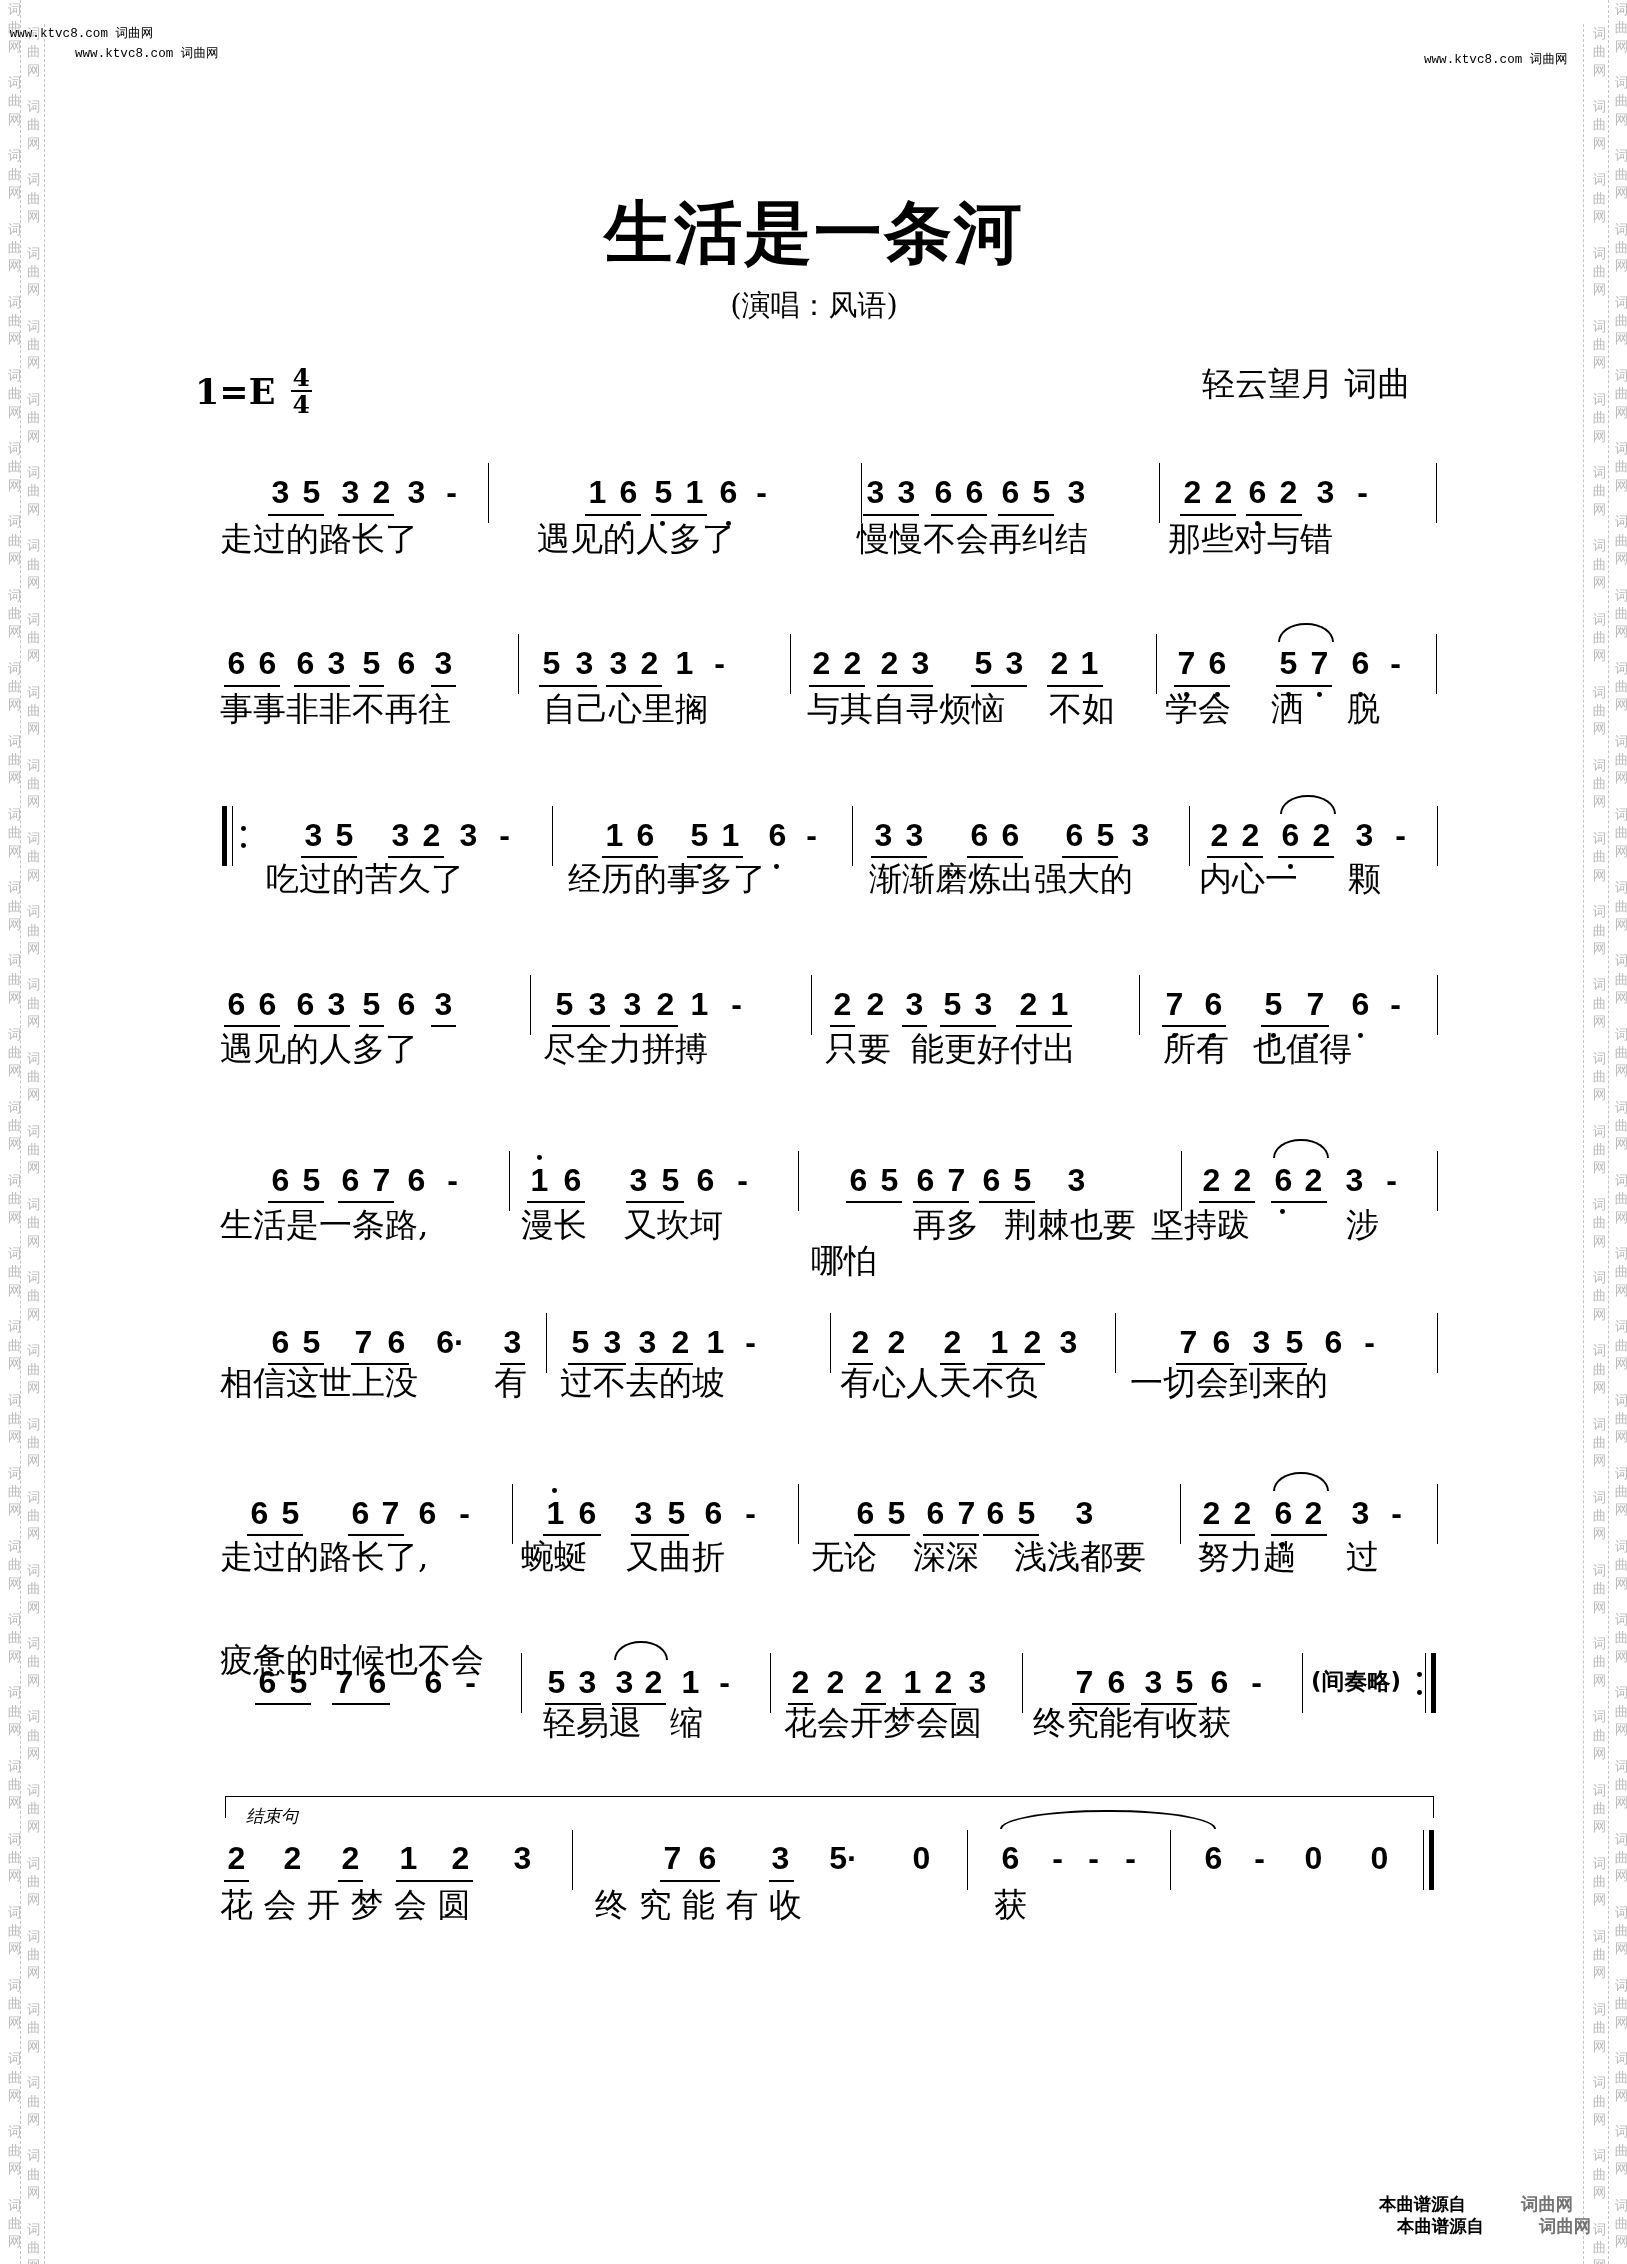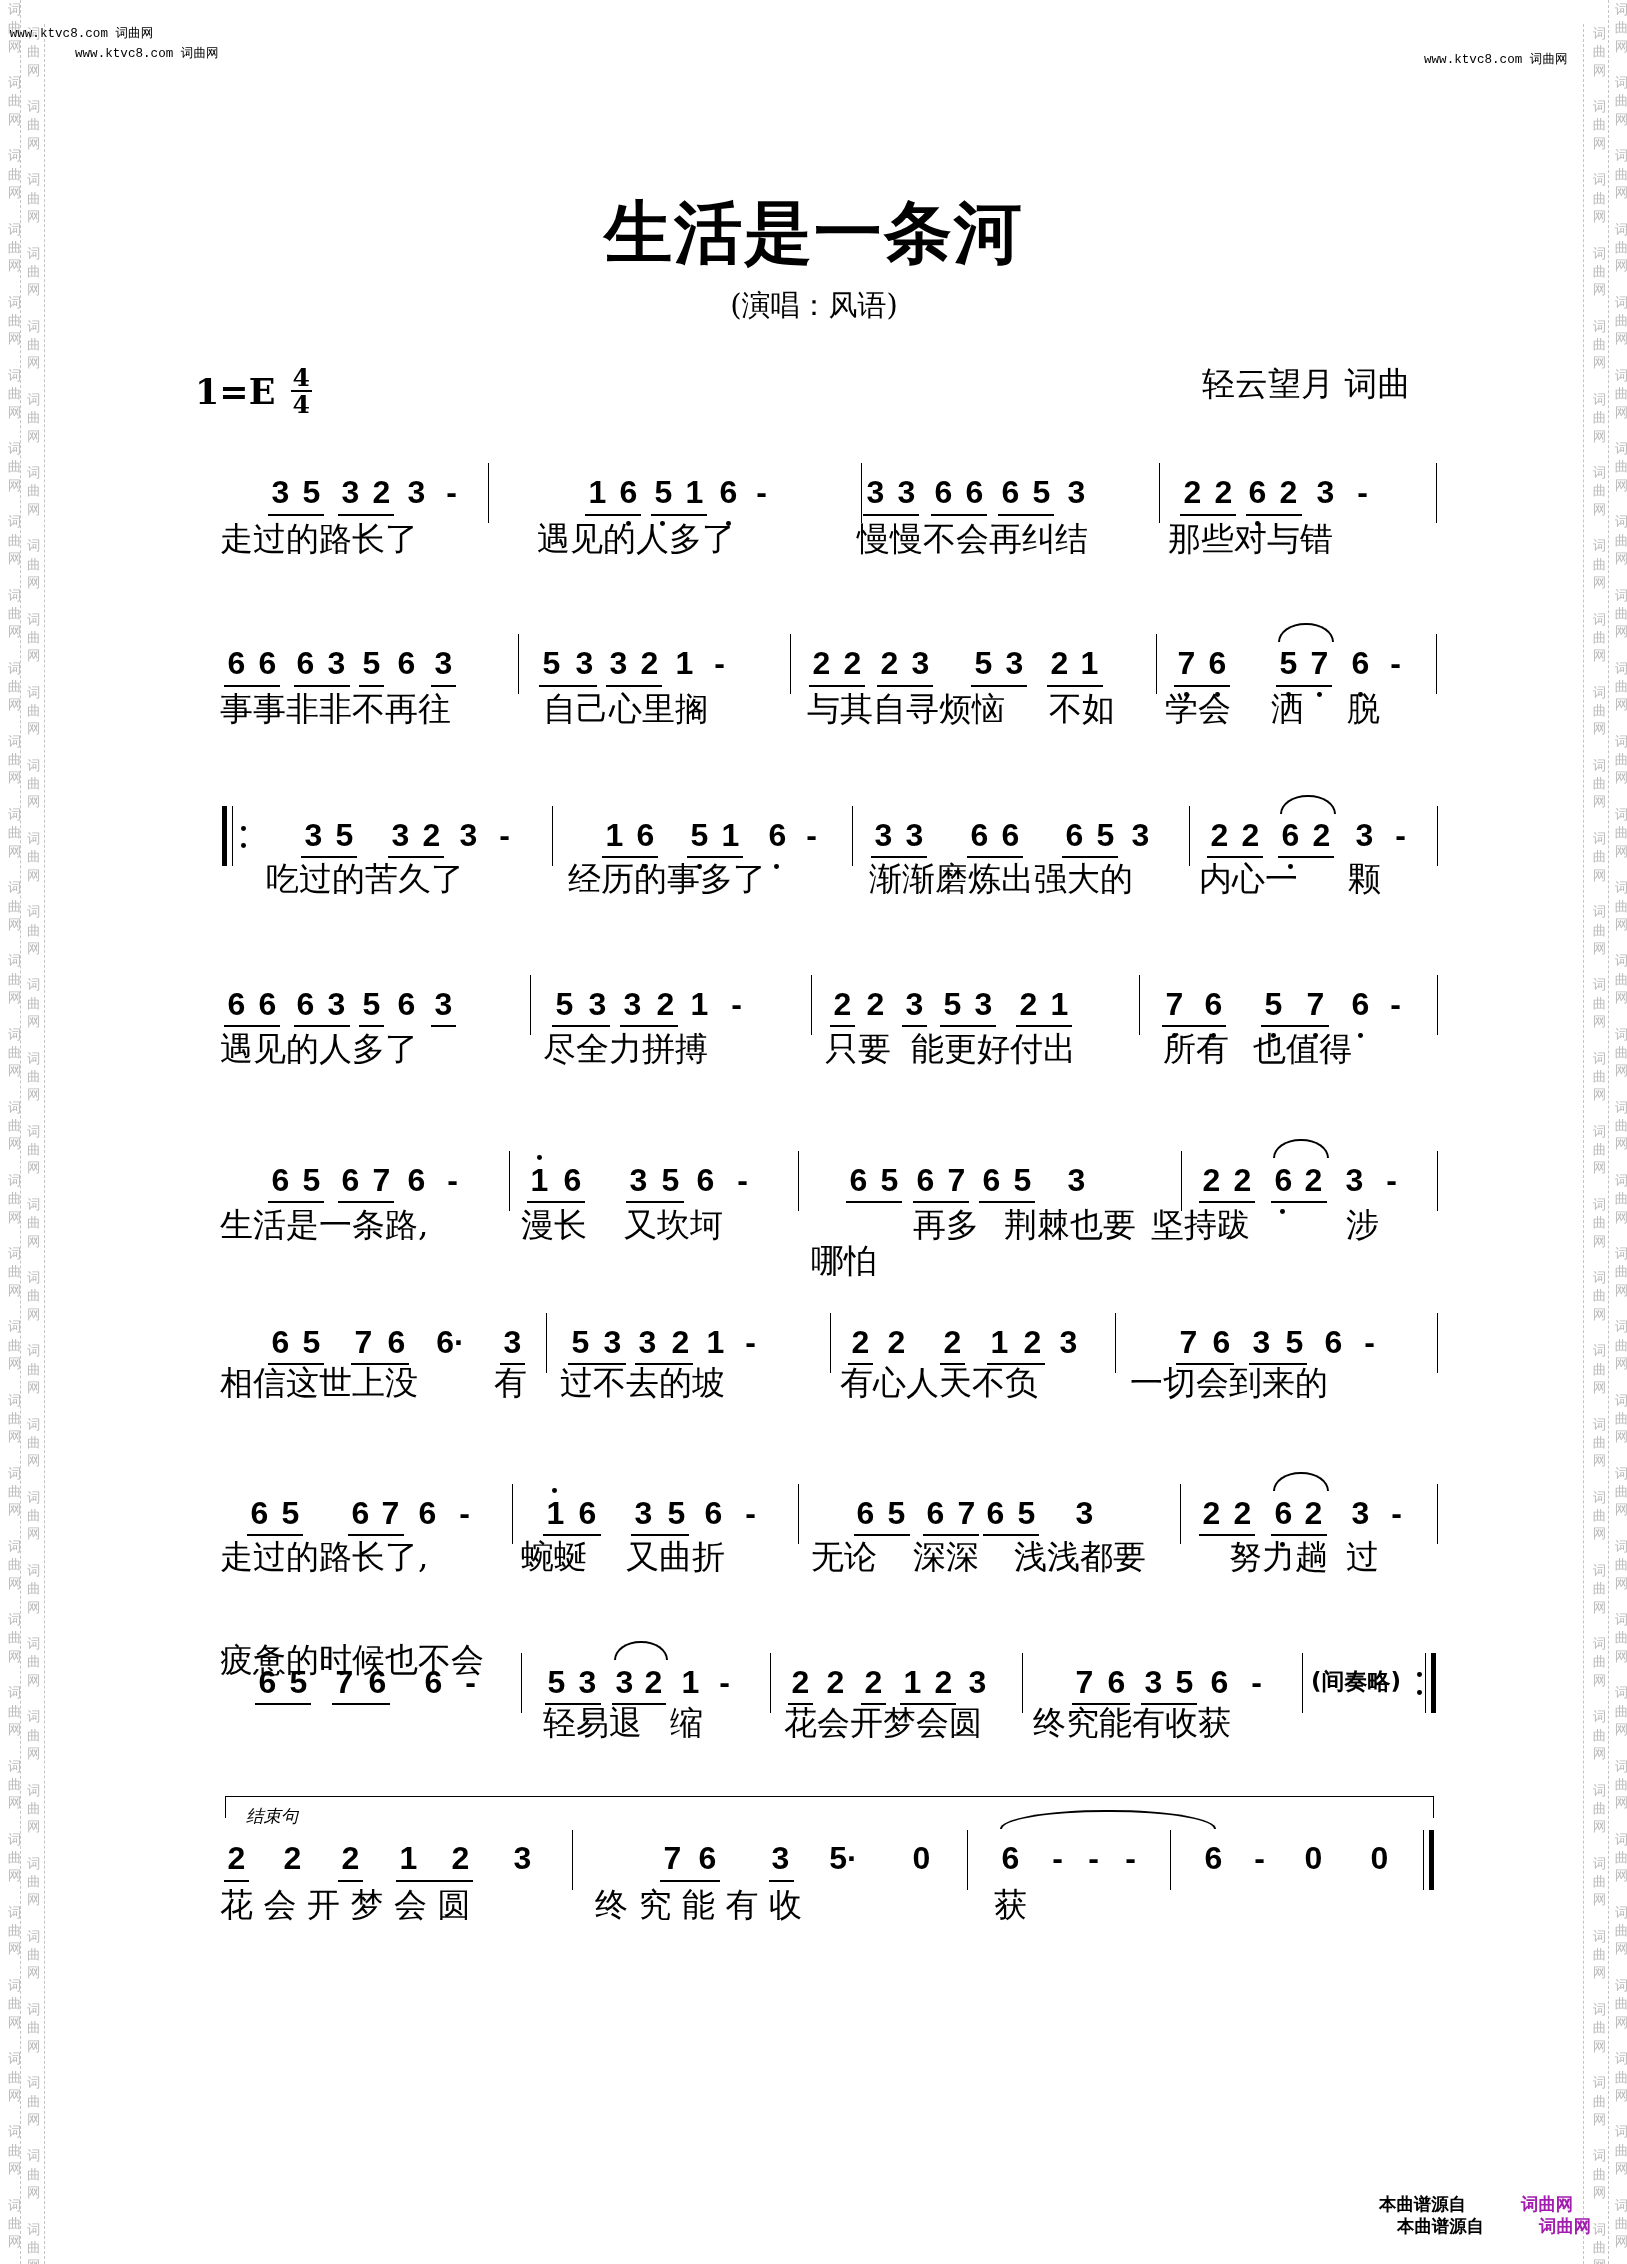--- a/index.html
+++ b/index.html
@@ -19,21 +19,21 @@
   .composer { position:absolute; left:1202px; top:362px; font-family:"DejaVu Serif", serif; font-size:33px; }
   .n { position:absolute; top:0; font-family:"Liberation Sans", sans-serif; font-weight:bold; font-size:32px; width:21px; text-align:center; line-height:39px; }
   .ul { position:absolute; top:41px; height:0; border-top:2.9px solid #000; }
   .ld { position:absolute; top:48px; width:4.8px; height:4.8px; background:#000; border-radius:50%; }
   .hd { position:absolute; top:-5.8px; width:4.8px; height:4.8px; background:#000; border-radius:50%; }
   .slur { position:absolute; top:-21px; height:17.4px; border:2.4px solid #000; border-bottom:none; border-radius:50% 50% 0 0 / 100% 100% 0 0; }
   .bl { position:absolute; top:-9.7px; height:60px; border-left:1.9px solid #000; }
   .blend { position:absolute; top:-9.7px; height:60px; border-left:5.8px solid #000; }
   .lyr { position:absolute; font-family:"DejaVu Serif", serif; font-size:33px; white-space:pre; }
   .footer-src { position:absolute; font-family:"DejaVu Sans", sans-serif; font-weight:bold; font-size:17.4px; }
-  .pink { color:#a21caf; }
+  .pink { color:#737373; }
   .ending-box { position:absolute; left:225px; top:1796px; width:1207px; height:21px; border-top:1.9px solid #000; border-left:1.9px solid #000; border-right:1.9px solid #000; }
   .ending-label { position:absolute; left:246px; top:1804px; font-family:"DejaVu Sans", sans-serif; font-style:italic; font-size:17.4px; }
   .interlude { position:absolute; font-family:"DejaVu Sans", sans-serif; font-size:23px; font-weight:bold; }
 </style>
 </head>
 <body>
 
 <div class="wm-col" style="left:0;" id="wm1">词
 曲
 网
@@ -1071,21 +1071,21 @@
     <div class="ul" style="left: 983px; width: 56px; top: 1534px;"></div>
     <div class="ul" style="left: 1199px; width: 56px; top: 1534px;"></div>
     <div class="ul" style="left: 1271px; width: 56px; top: 1534px;"></div>
     <div class="slur" style="left: 1273px; width: 52px; top: 1472px;"></div>
     <div class="lyr" style="left: 220px; top: 1535px;">走过的路长了,</div>
     <div class="lyr" style="left: 521px; top: 1535px;">蜿蜒</div>
     <div class="lyr" style="left: 626px; top: 1535px;">又曲折</div>
     <div class="lyr" style="left: 811px; top: 1535px;">无论</div>
     <div class="lyr" style="left: 913px; top: 1535px;">深深</div>
     <div class="lyr" style="left: 1014px; top: 1535px;">浅浅都要</div>
-    <div class="lyr" style="left: 1197px; top: 1535px; margin-left: 32px;">努力趟</div>
+    <div class="lyr" style="left: 1197px; top: 1535px;">努力趟</div>
     <div class="lyr" style="left: 1346px; top: 1535px;">过</div>
     <div class="n" style="left: 257px; top: 1663px; width: 21px;">6</div>
     <div class="n" style="left: 288px; top: 1663px; width: 21px;">5</div>
     <div class="n" style="left: 334px; top: 1663px; width: 21px;">7</div>
     <div class="n" style="left: 367px; top: 1663px; width: 21px;">6</div>
     <div class="n" style="left: 423px; top: 1663px; width: 21px;">6</div>
     <div class="n" style="left: 460px; top: 1663px; width: 21px;">-</div>
     <div class="bl" style="left: 521px; top: 1653px;"></div>
     <div class="n" style="left: 546px; top: 1663px; width: 21px;">5</div>
     <div class="n" style="left: 577px; top: 1663px; width: 21px;">3</div>

